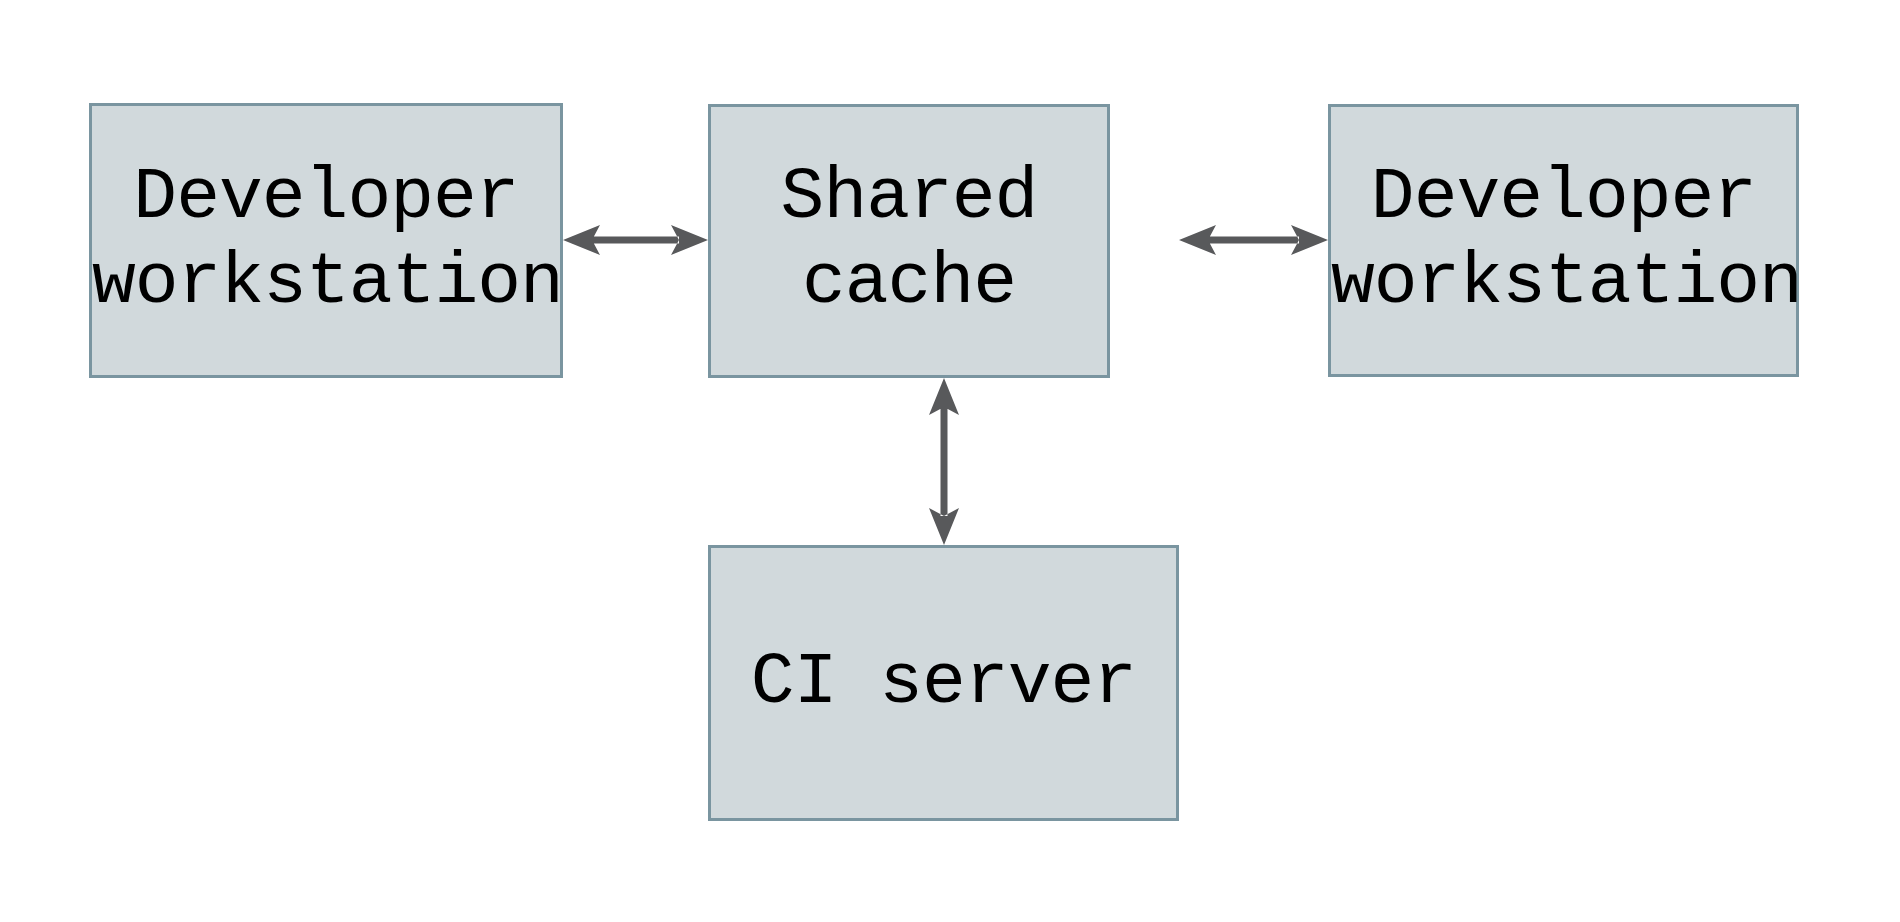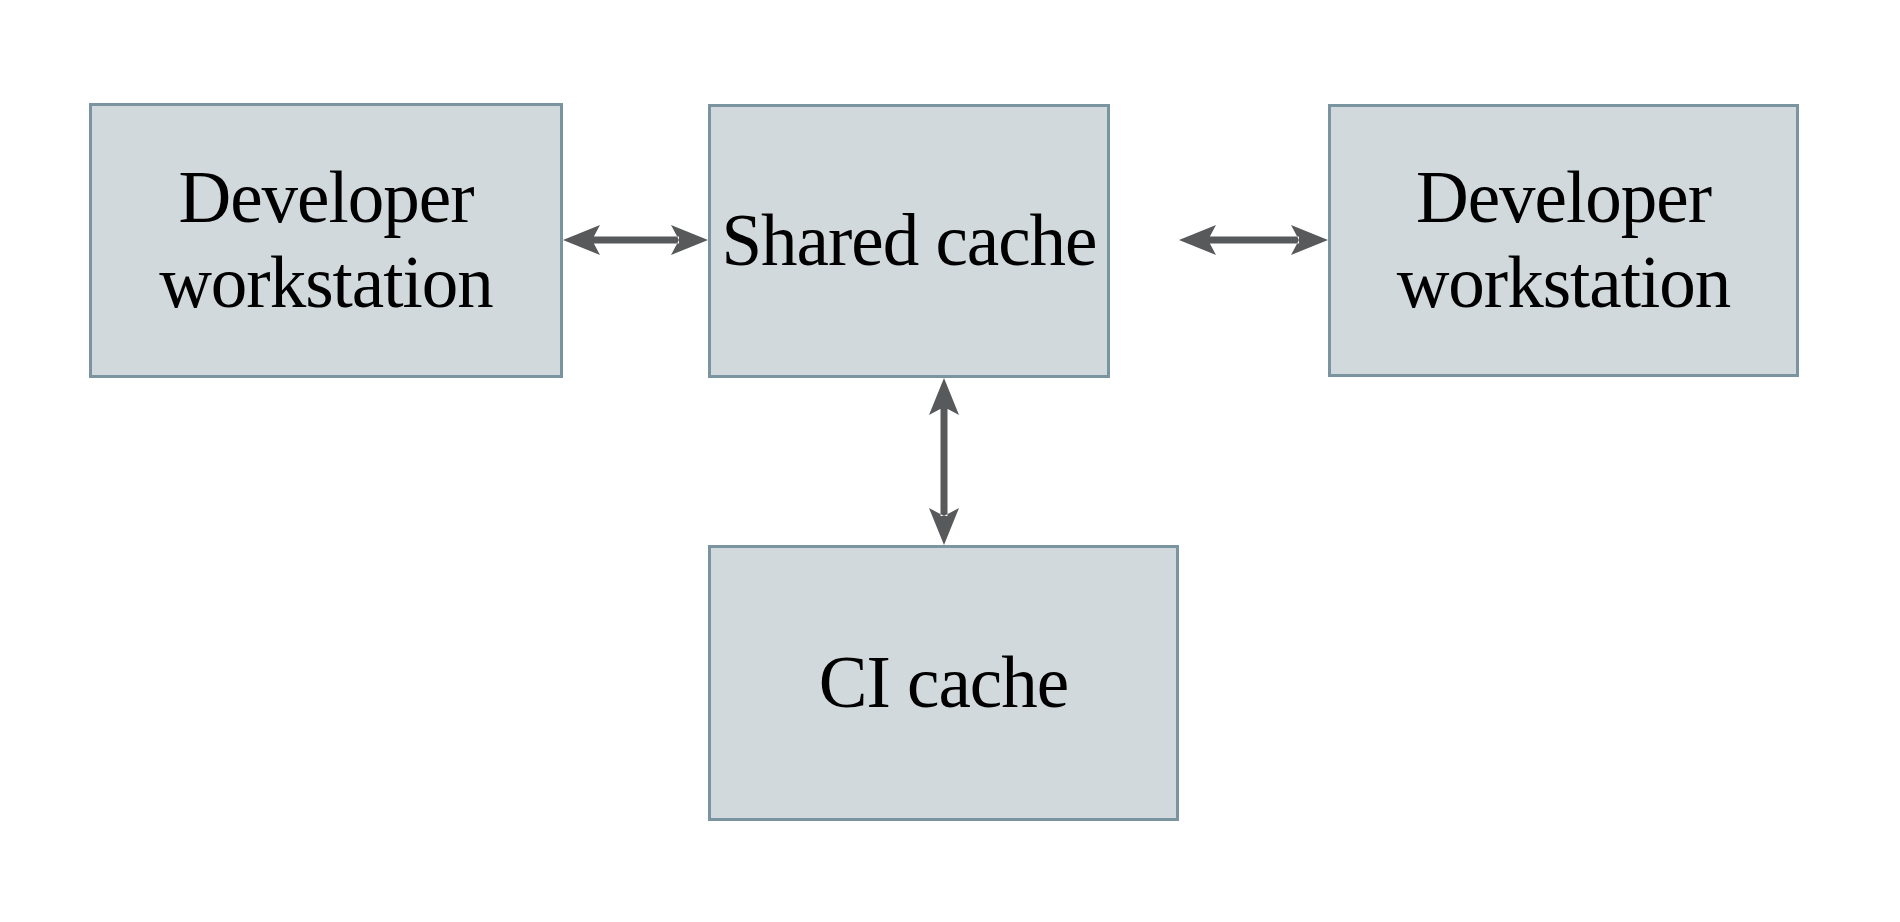--- a/index.html
+++ b/index.html
@@ -5,21 +5,21 @@
   html, body {
     margin: 0;
     padding: 0;
     background: var(--background, #ffffff);
   }
   .canvas {
     position: relative;
     width: 1900px;
     height: 922px;
     background: var(--background, #ffffff);
-    font-family: Liberation Serif, serif;
+    font-family: Liberation Mono, monospace;
     overflow: hidden;
   }
   .node {
     position: absolute;
     box-sizing: border-box;
     background: var(--node-fill, #d1d9dc);
     border: 3px solid var(--node-border, #7a95a0);
     display: flex;
     align-items: center;
     justify-content: center;
@@ -83,16 +83,16 @@
 
   <div class="node node-cache">
     <div class="node-label">Shared cache</div>
   </div>
 
   <div class="node node-dev-right">
     <div class="node-label">Developer workstation</div>
   </div>
 
   <div class="node node-ci">
-    <div class="node-label">CI cache</div>
+    <div class="node-label">CI server</div>
   </div>
 
 </div>
 
 </body></html>

